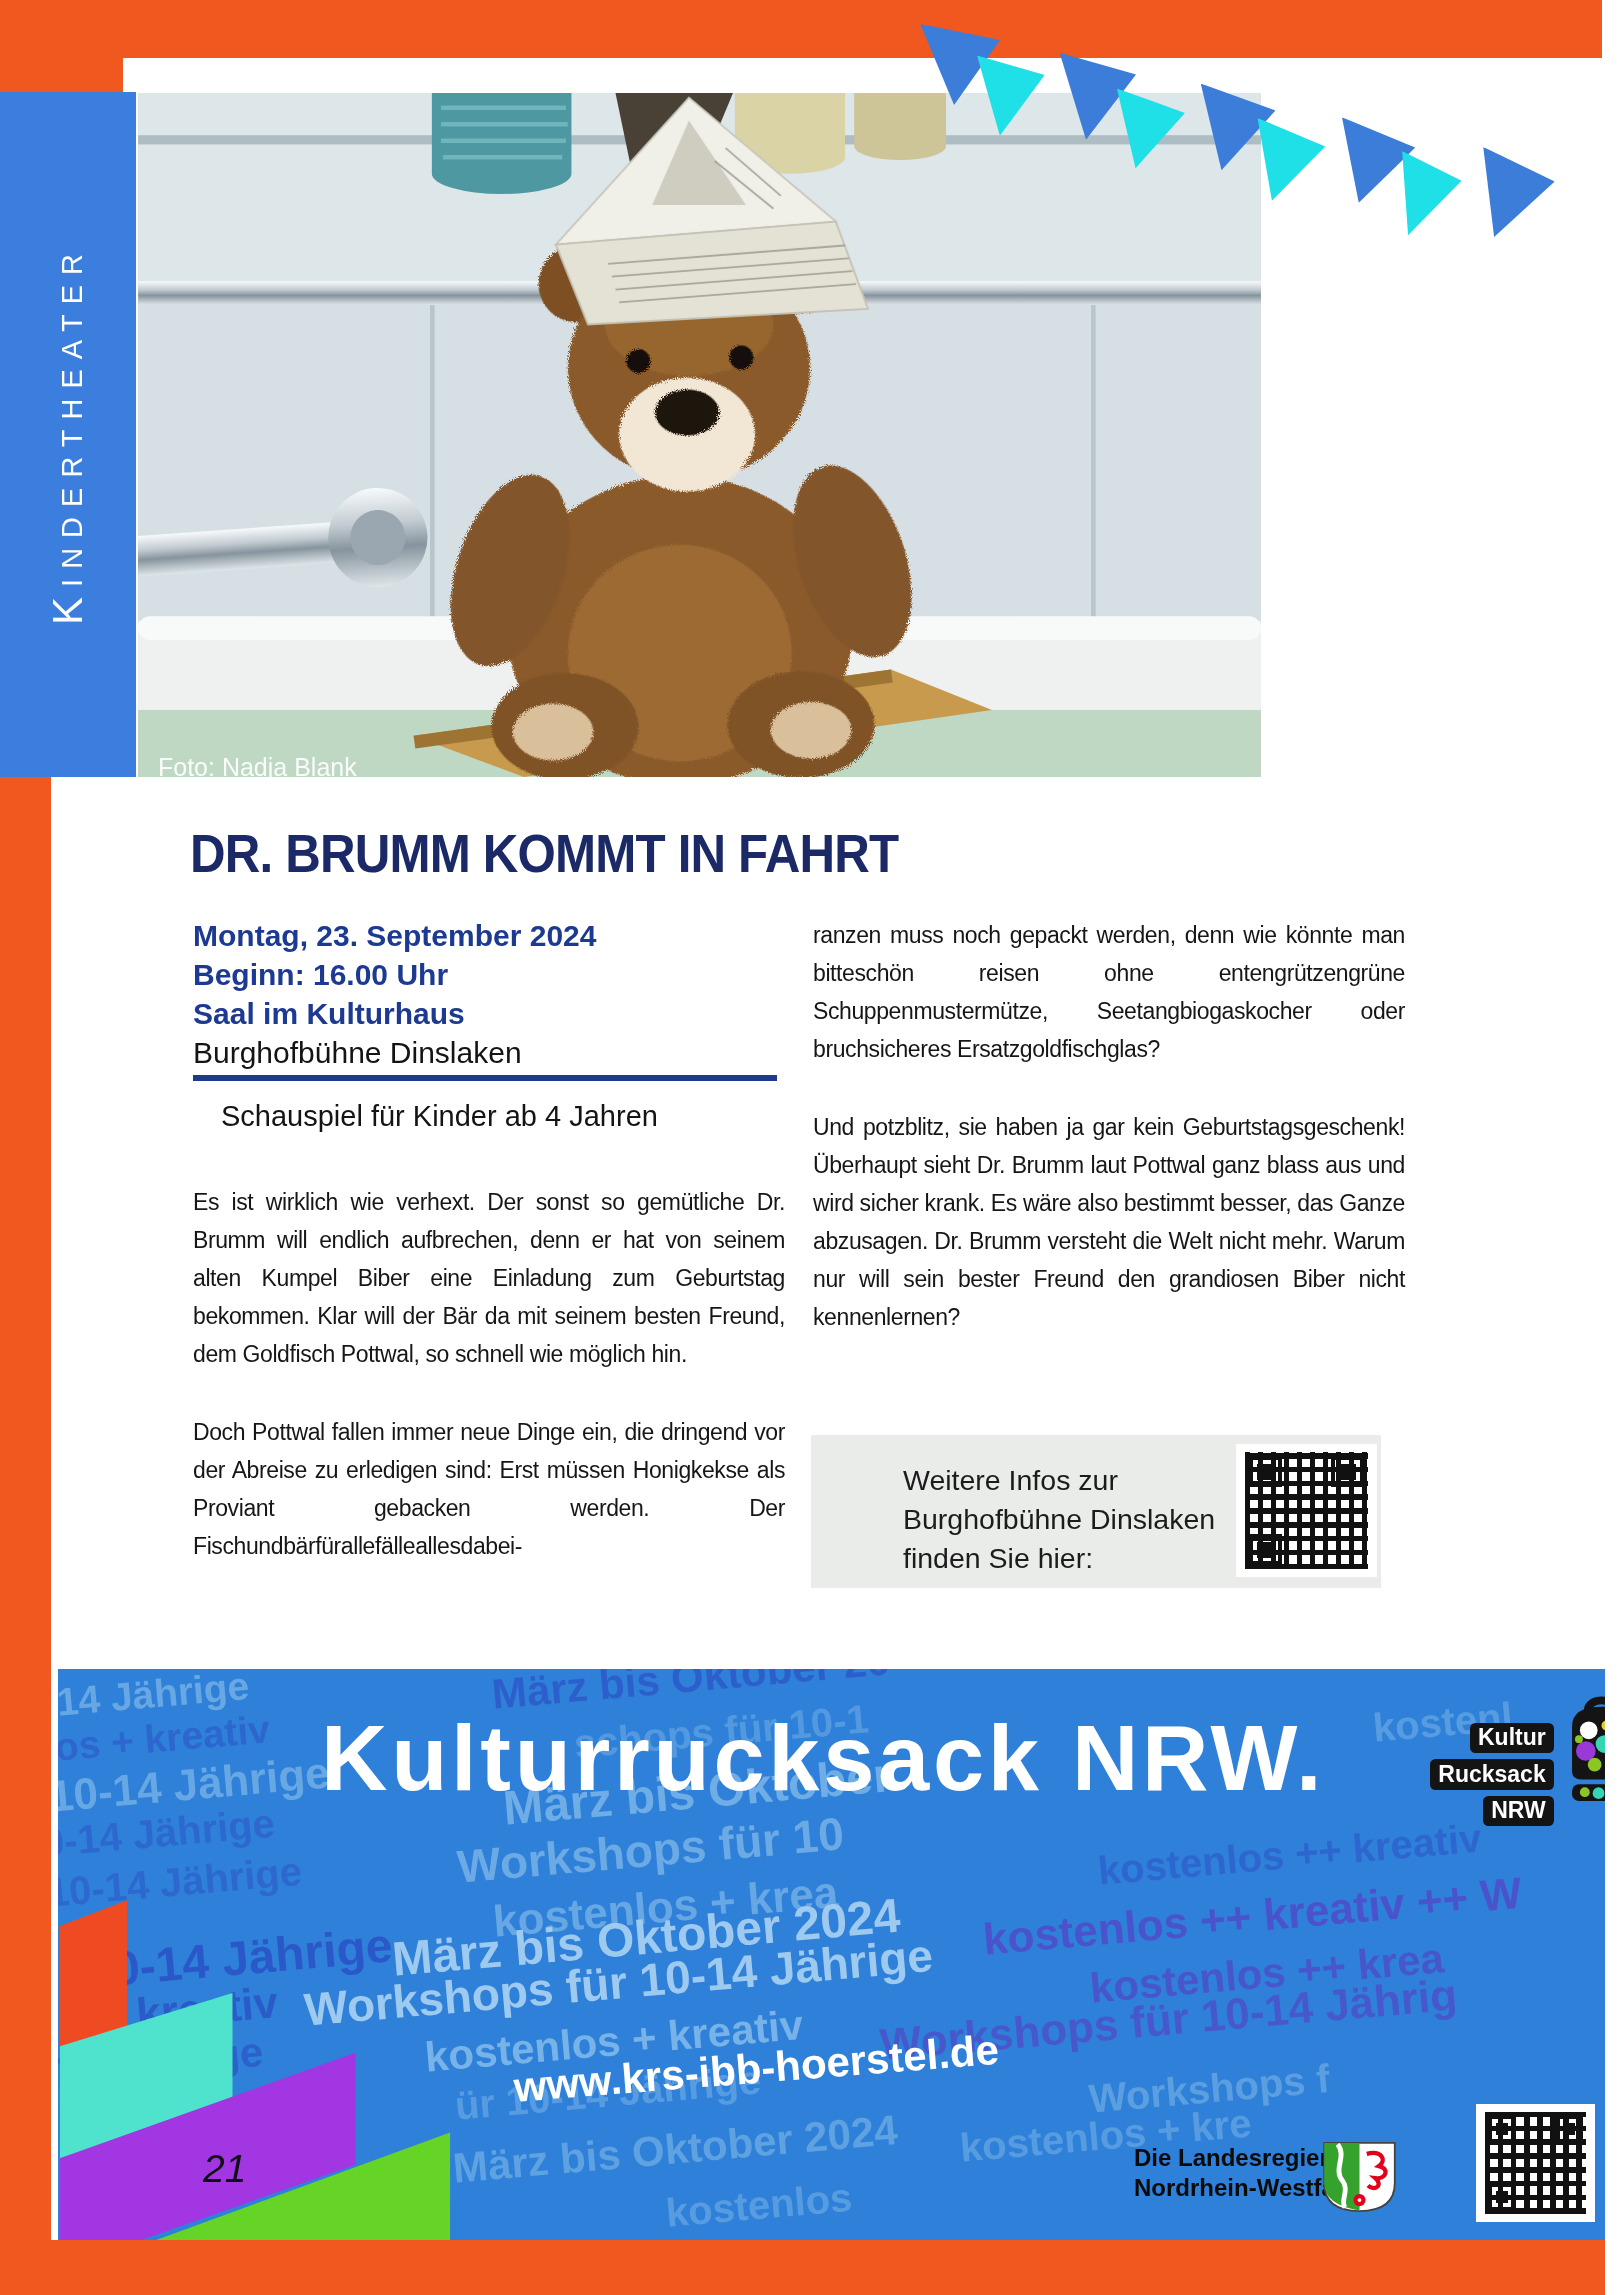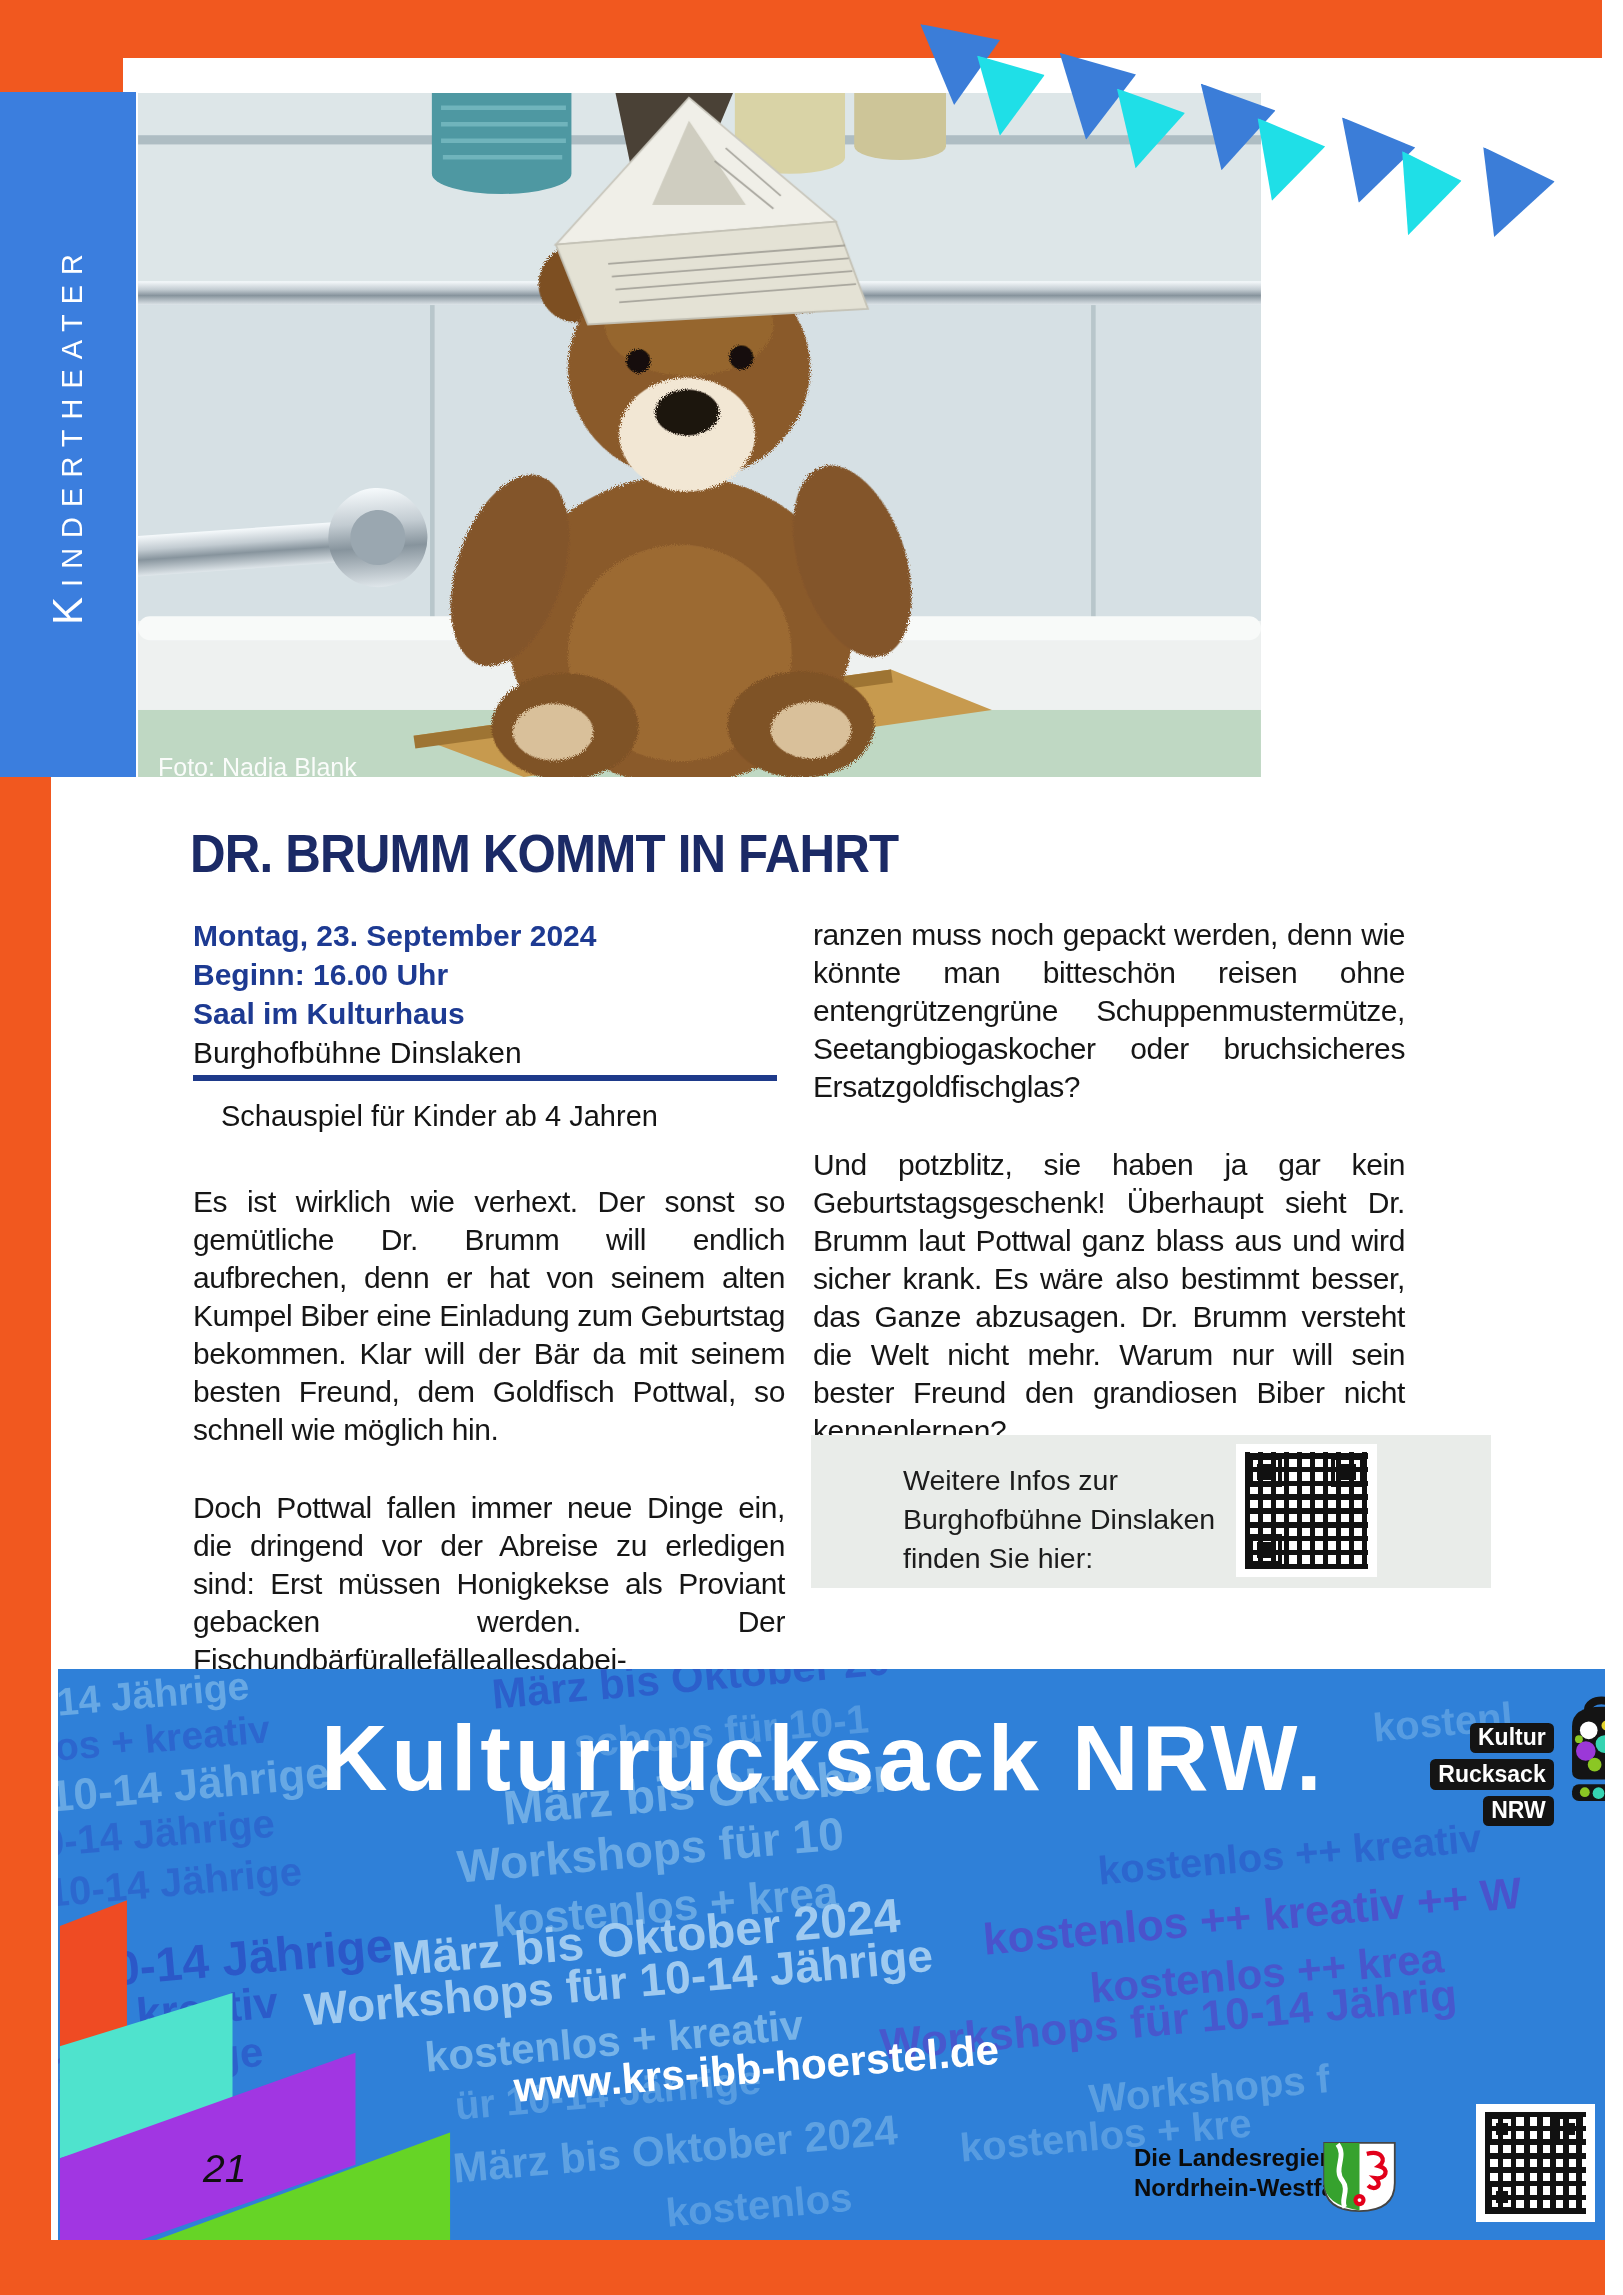--- a/index.html
+++ b/index.html
@@ -27,28 +27,28 @@
   .tri{position:absolute;clip-path:polygon(0% 0%,100% 10%,52% 100%);}
 
   
   .article-title{position:absolute;left:190px;top:823px;color:#1b2a66;font-size:53px;font-weight:800;
                  letter-spacing:-0.9px;transform:scaleX(.93);transform-origin:left top;white-space:nowrap;}
   .event-details{position:absolute;left:193px;top:916px;font-size:30px;line-height:39px;}
   .event-details .b{font-weight:700;color:#1d3a92;}
   .event-details .n{color:#141414;}
   .rule{position:absolute;left:193px;top:1075px;width:584px;height:5.5px;background:#1e3a8a;}
   .subtitle{position:absolute;left:193px;top:1100px;font-size:29px;color:#141414;margin-left:28px;}
-  .col{position:absolute;width:592px;font-size:30px;line-height:38px;color:#161616;
+  .col{position:absolute;width:592px;font-size:23px;line-height:38px;color:#161616;
        text-align:justify;letter-spacing:-0.4px;}
   .col p{margin:0 0 40px 0;}
   .col1{left:193px;top:1183px;}
   .col2{left:813px;top:916px;}
 
   
-  .infobox{position:absolute;left:811px;top:1435px;width:680px;height:153px;background:#e9ece9;}
+  .infobox{position:absolute;left:811px;top:1435px;width:570px;height:153px;background:#e9ece9;}
   .infobox .lines{position:absolute;left:92px;top:26px;font-size:28.5px;line-height:39px;color:#1c1c1c;}
   .qr-panel{position:absolute;background:#fff;}
   .qr-panel.info{left:425px;top:9.2px;width:141px;height:133px;}
   .qr{position:absolute;left:9.2px;top:8.3px;right:9.2px;bottom:8.3px;
       background:repeating-linear-gradient(90deg,#111 0 5.5px,transparent 5.5px 13px),
                  repeating-linear-gradient(0deg,#111 0 5.5px,#fff 5.5px 13.8px);}
   .qr i{position:absolute;width:27%;height:27%;box-sizing:border-box;border:4.6px solid #111;
         padding:3.7px;background:#111;background-clip:content-box;}
   .qr .f1{left:3%;top:3%;} .qr .f2{right:3%;top:3%;} .qr .f3{left:3%;bottom:3%;}
 

